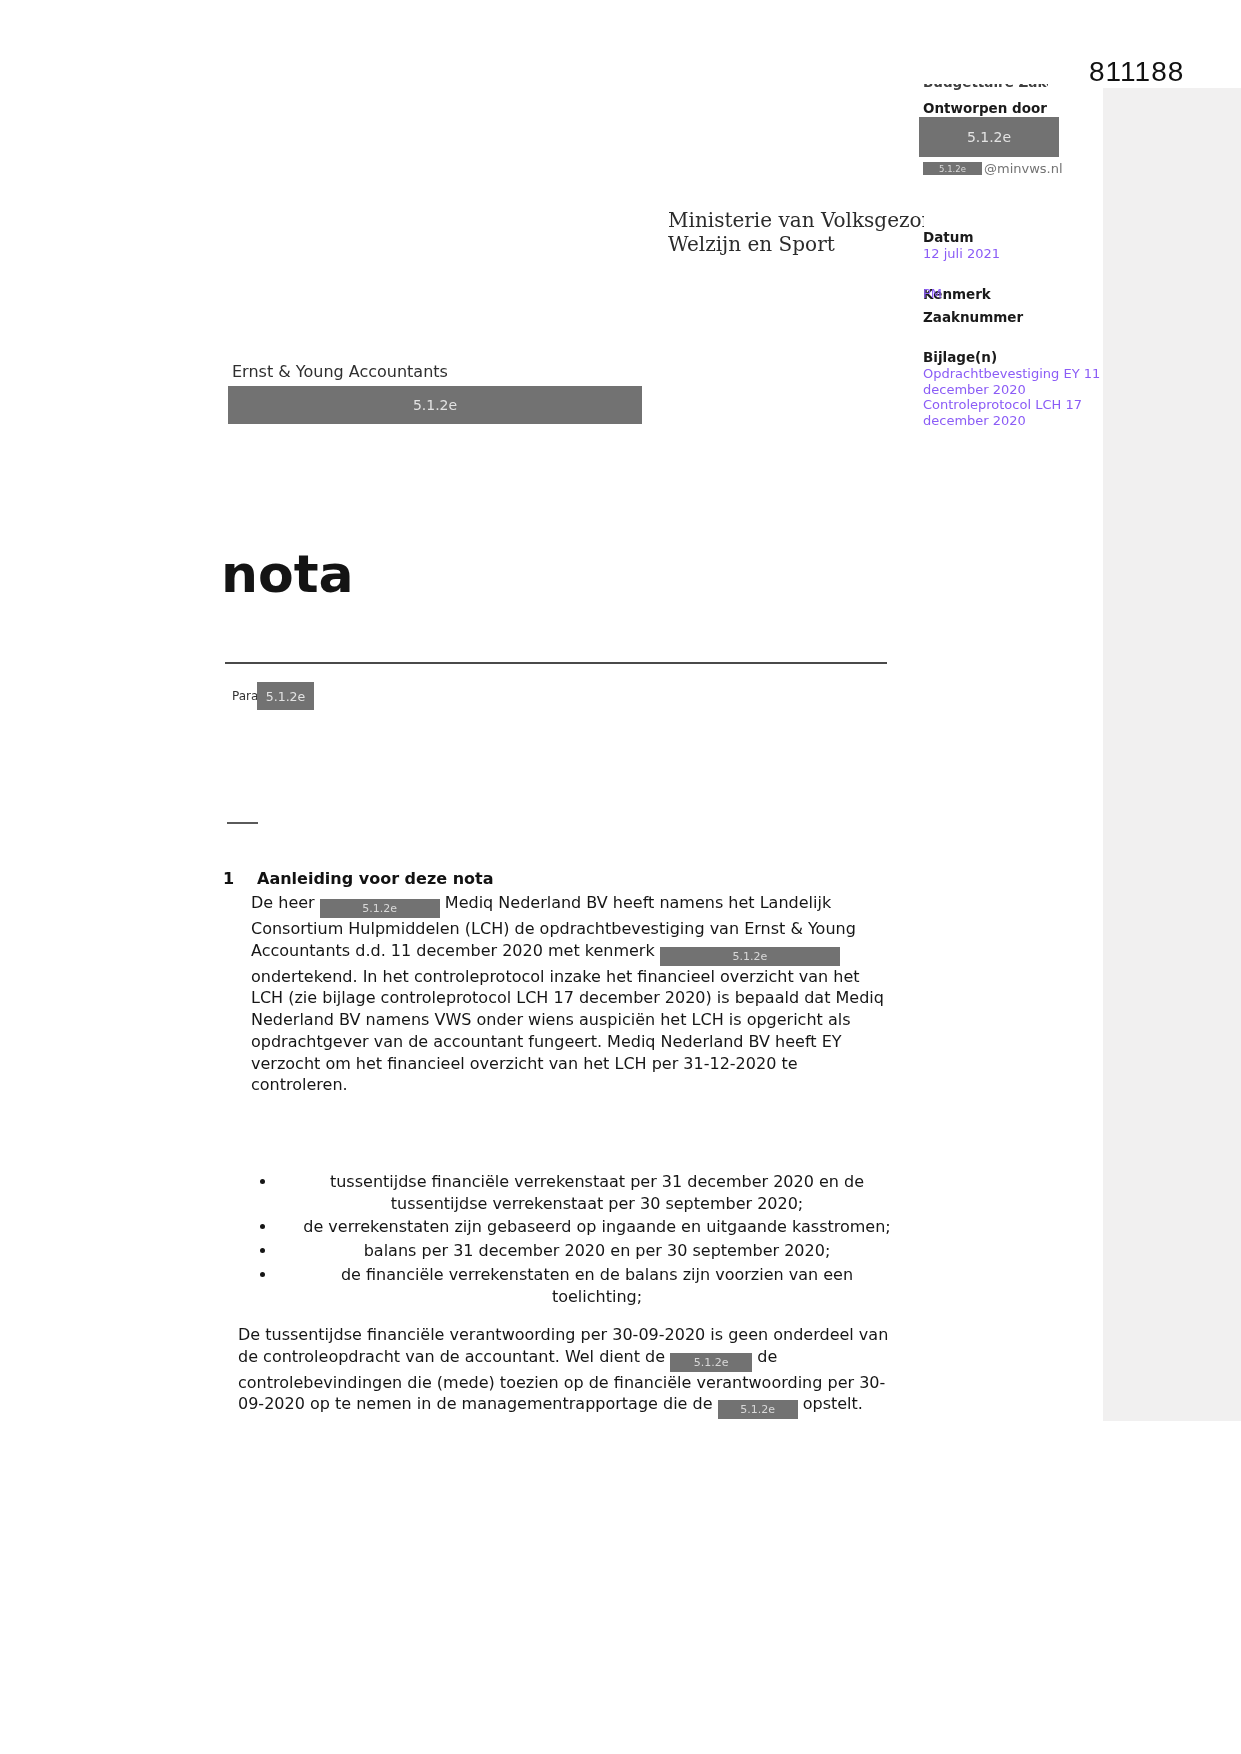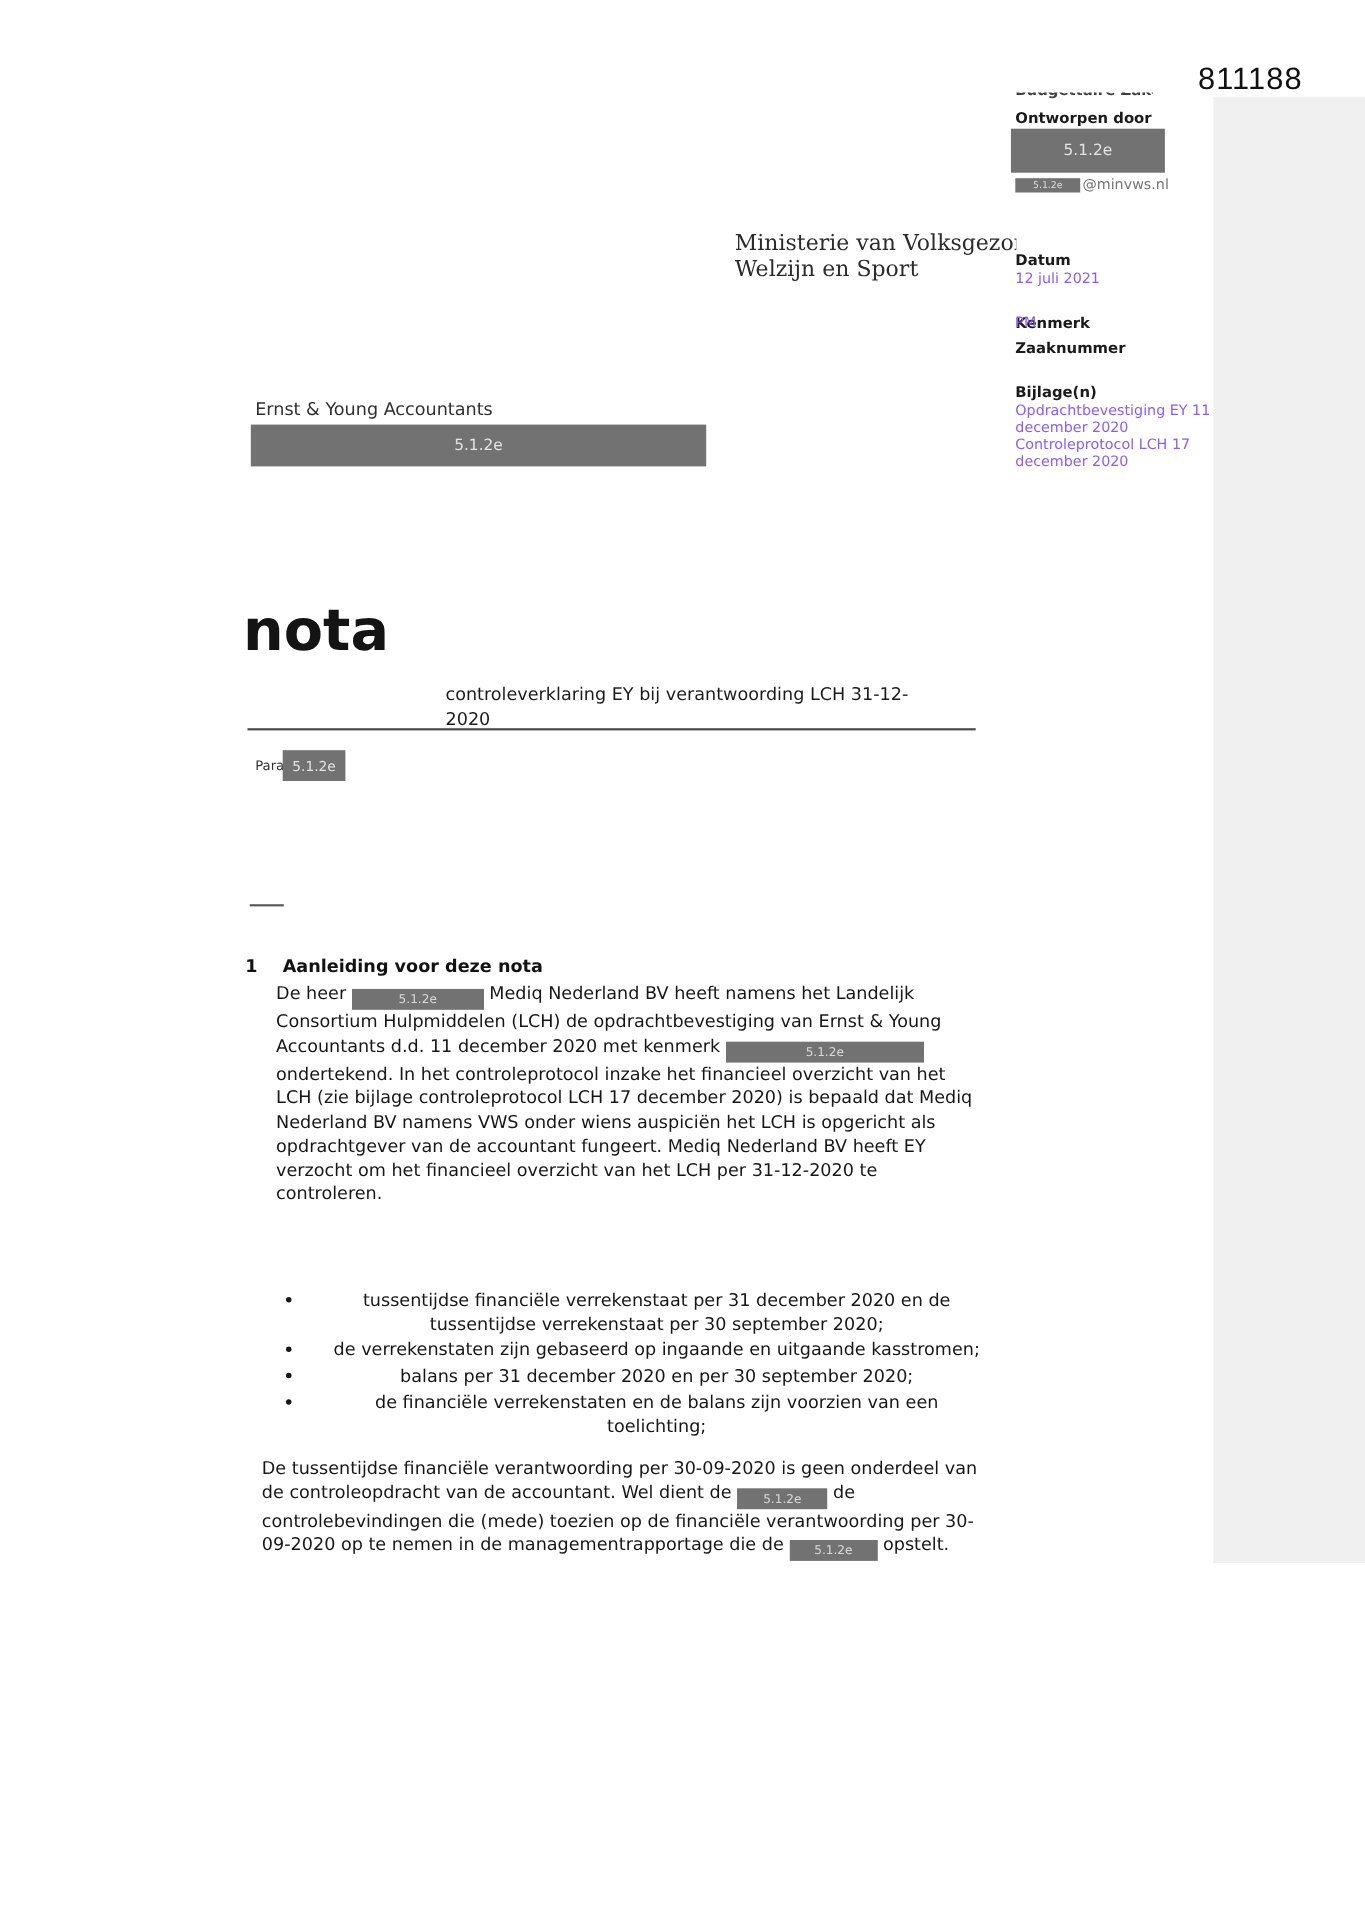--- a/index.html
+++ b/index.html
@@ -80,22 +80,20 @@
 
   <div class="abs ministry" style="left:668px;top:208px;">
     <div>Ministerie van Volksgezondheid,</div>
     <div>Welzijn en Sport</div>
   </div>
 
   <div class="abs addressee" style="left:232px;top:362px;">Ernst &amp; Young Accountants</div>
   <div class="abs redact address-bar" style="left:228px;top:386px;">5.1.2e</div>
 
   <div class="abs nota-title" style="left:221px;top:548px;">nota</div>
-  <div class="abs subject pre" style="left:405px;top:620px;">controleverklaring EY bij verantwoording LCH 31-12-
-2020</div>
   <div class="abs title-rule" style="left:225px;top:662px;"></div>
 
   <div class="abs paraaf-label" style="left:232px;top:689px;">Paraaf</div>
   <div class="abs redact paraaf-box" style="left:257px;top:682px;">5.1.2e</div>
 
   <div class="abs margin-mark" style="left:227px;top:822px;"></div>
 
   <div class="abs section-bold" style="left:223px;top:869px;">1</div>
   <div class="abs section-bold" style="left:257px;top:869px;">Aanleiding voor deze nota</div>
 

